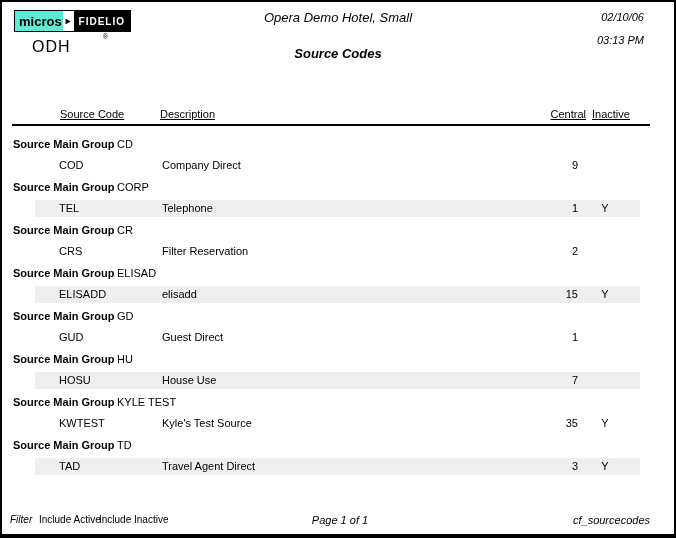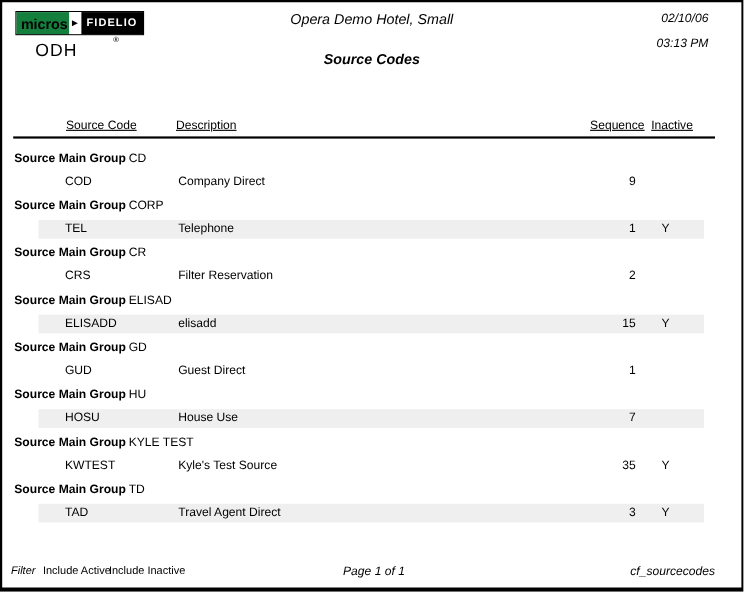--- a/index.html
+++ b/index.html
@@ -17,21 +17,21 @@
 
   
   .logo-box {
     position:absolute; left:12px; top:8px; height:22px;
     display:flex; align-items:stretch;
     border:1px solid #000; background:#fff;
   }
   .logo-micros {
     display:flex; align-items:center;
     font-weight:bold; font-size:13px; color:#000;
-    padding:0 1px 0 4px; background:#15803d;
+    padding:0 1px 0 4px; background:#5eead4;
   }
   .logo-arrow {
     display:flex; align-items:center;
     font-size:9px; color:#000; background:#fff; padding:0 1px;
   }
   .logo-fidelio {
     display:flex; align-items:center;
     background:#000; color:#fff;
     font-weight:bold; font-size:10px; letter-spacing:1px;
     padding:0 5px;
@@ -98,21 +98,21 @@
   <div class="logo-reg">®</div>
   <div class="property-code">ODH</div>
 
   <div class="property-name">Opera Demo Hotel, Small</div>
   <div class="report-title">Source Codes</div>
   <div class="report-date">02/10/06</div>
   <div class="report-time">03:13 PM</div>
 
   <div class="col-head col-source-code">Source Code</div>
   <div class="col-head col-description">Description</div>
-  <div class="col-head col-sequence">Sequence</div>
+  <div class="col-head col-sequence">Central</div>
   <div class="col-head col-inactive">Inactive</div>
   <div class="header-rule"></div>
 
   <div class="table-body" id="table-body">
       <div class="group-header">
         <span class="group-label">Source Main Group</span>
         <span class="group-value">CD</span>
       </div>
       <div class="data-row">
         <span class="cell cell-code">COD</span>

